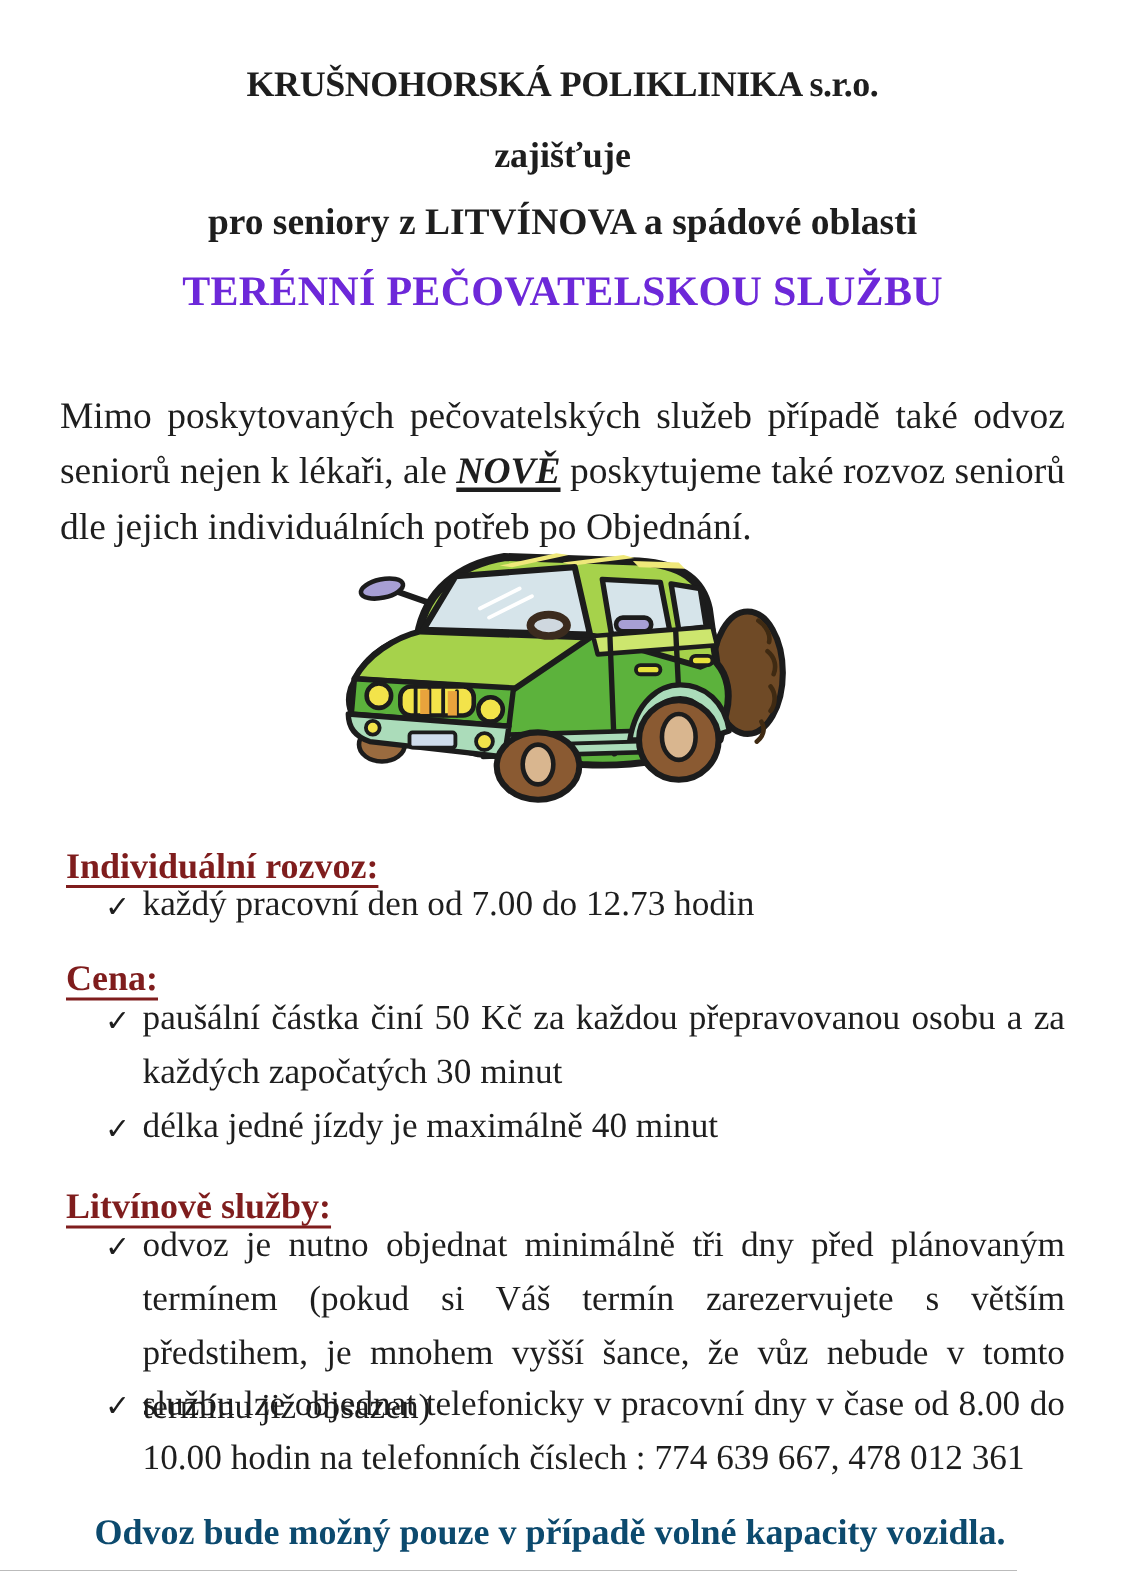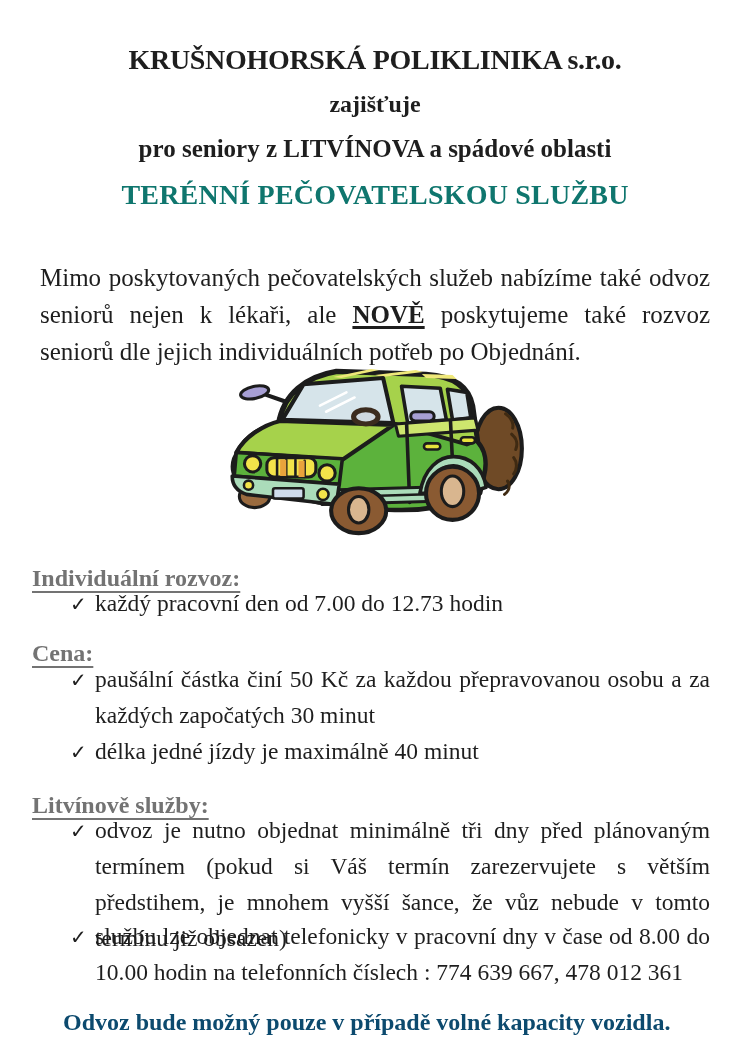--- a/index.html
+++ b/index.html
@@ -7,38 +7,38 @@
     position:relative;
     width:750px;height:1047px;
     background:#ffffff;
     overflow:hidden;
     font-family:"Liberation Serif","DejaVu Serif",serif;
     color:#1e1e1e;
   }
   .abs{position:absolute;}
   
   .h-center{left:0;width:750px;text-align:center;font-weight:bold;}
-  .h-company{top:44px;font-size:28px;letter-spacing:-0.3px;}
+  .h-company{top:44px;font-size:24px;letter-spacing:-0.3px;}
   .h-provides{top:91px;font-size:24px;}
   .h-audience{top:135px;font-size:25px;}
-  .h-service{top:179px;font-size:28px;color:#0f766e;letter-spacing:0.2px;}
+  .h-service{top:179px;font-size:28px;color:#6d28d9;letter-spacing:0.2px;}
   
   .intro{
     top:234px;left:40px;width:670px;
     font-size:25px;line-height:37px;
     text-align:justify;
   }
   .intro b{font-weight:normal;}
-  .intro .nove{font-weight:bold;text-decoration:underline;text-decoration-thickness:2.5px;text-underline-offset:3px;}
+  .intro .nove{font-weight:bold;text-decoration:underline;text-decoration-thickness:2.5px;text-underline-offset:3px;font-style:italic;}
   
   .car-wrap{top:360px;left:222px;width:306px;height:180px;}
   
   .sec-heading{
-    left:32px;
-    font-size:24px;font-weight:bold;color:#737373;
+    left:44px;
+    font-size:24px;font-weight:bold;color:#7f1d1d;
     text-decoration:underline;text-decoration-thickness:2px;text-underline-offset:5px;
   }
   .bullet{
     left:40px;width:670px;
     padding-left:55px;box-sizing:border-box;
     font-size:23.5px;line-height:36px;
     text-align:justify;
   }
   .bullet .check{
     position:absolute;left:30px;top:1px;
@@ -54,21 +54,21 @@
 </head>
 <body>
 
 <div class="page">
 
   <div class="abs h-center h-company">KRUŠNOHORSKÁ POLIKLINIKA s.r.o.</div>
   <div class="abs h-center h-audience">pro seniory z LITVÍNOVA a spádové oblasti</div>
   <div class="abs h-center h-provides">zajišťuje</div>
   <div class="abs h-center h-service">TERÉNNÍ PEČOVATELSKOU SLUŽBU</div>
 
-  <p class="abs intro"><span>Mimo poskytovaných pečovatelských služeb nabízíme také odvoz seniorů nejen </span><b>k lékaři, ale </b><span class="nove">NOVĚ</span><b> poskytujeme také rozvoz seniorů dle jejich individuálních potřeb</b><span> po Objednání.</span></p>
+  <p class="abs intro"><span>Mimo poskytovaných pečovatelských služeb případě také odvoz seniorů nejen </span><b>k lékaři, ale </b><span class="nove">NOVĚ</span><b> poskytujeme také rozvoz seniorů dle jejich individuálních potřeb</b><span> po Objednání.</span></p>
 
   <div class="abs car-wrap">
     <svg width="306" height="180" viewBox="0 0 300 175" xmlns="http://www.w3.org/2000/svg">
       <g stroke="#1c1c1c" stroke-linejoin="round" stroke-linecap="round">
 
         <g>
           <ellipse cx="271" cy="86" rx="23" ry="40" fill="#6f4a26" stroke-width="4"></ellipse>
           <path d="M278,52 C284,56 286,62 285,66 M284,72 C289,76 290,82 288,87 M286,95 C290,100 289,107 286,111 M280,118 C283,123 281,128 277,131" fill="none" stroke="#3f2a12" stroke-width="3"></path>
         </g>
 

